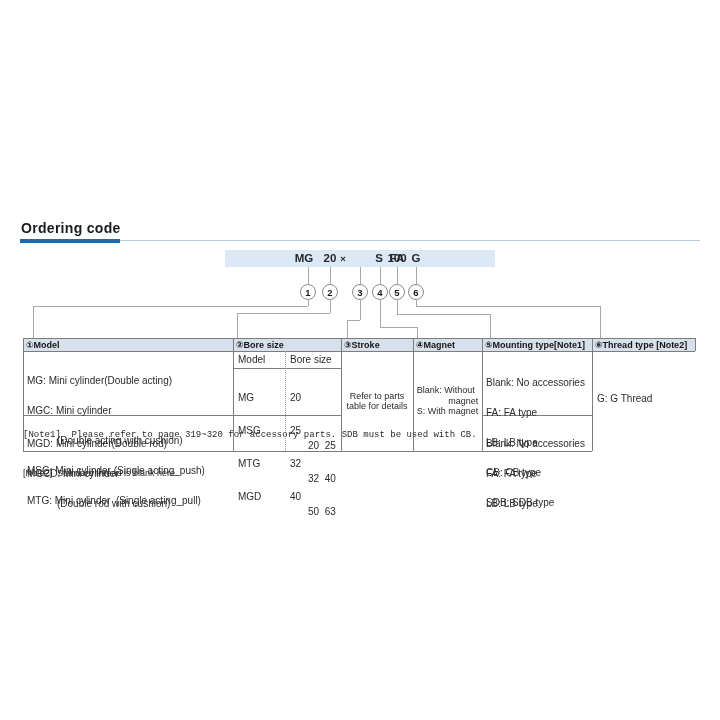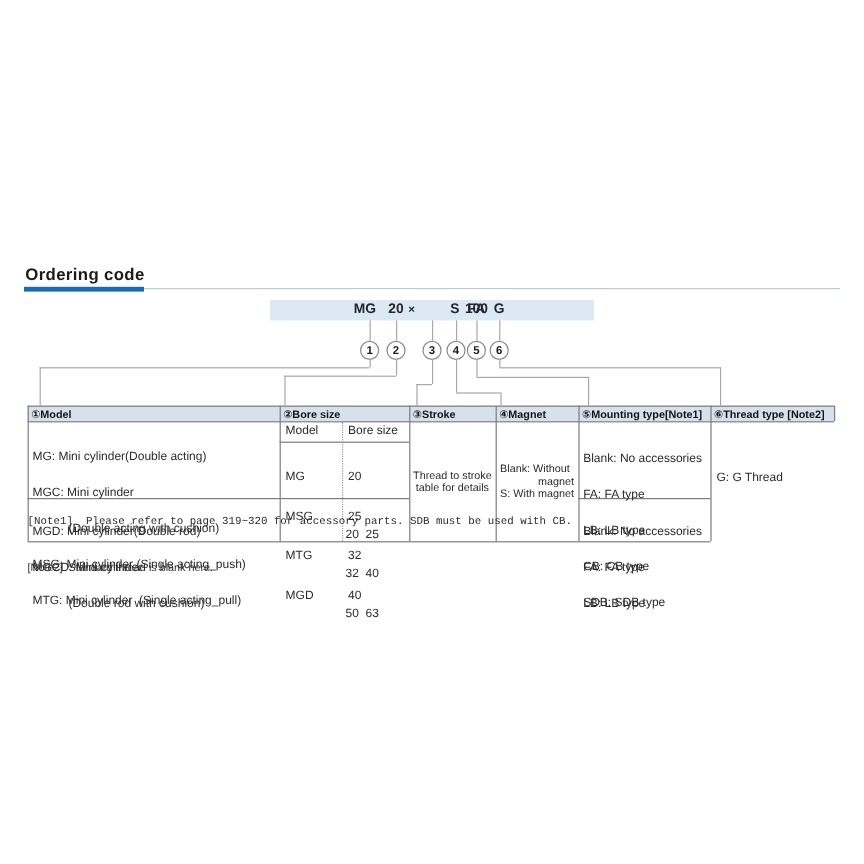--- a/index.html
+++ b/index.html
@@ -138,29 +138,29 @@
     <div>MSG</div>
     <div>MTG</div>
     <div>MGD</div>
   </div>
   <div class="cell-text bore-line" style="left:290px;top:370px;">
     <div>20</div>
     <div>25</div>
     <div>32</div>
     <div>40</div>
   </div>
-  <div class="cell-text bore-line" style="left:288px;top:418px;">
+  <div class="cell-text bore-line" style="left:308px;top:418px;">
     <div>20  25</div>
     <div>32  40</div>
     <div>50  63</div>
   </div>
 
   <div class="center-cell" style="left:341px;top:351px;width:72px;height:100px;">
     <div>
-      <div>Thread to stroke</div>
+      <div>Refer to parts</div>
       <div>table for details</div>
     </div>
   </div>
 
   <div class="center-cell" style="left:413px;top:351px;width:69px;height:100px;">
     <div class="magnet-block">
       <div>Blank: Without</div>
       <div class="r">magnet</div>
       <div>S: With magnet</div>
     </div>

